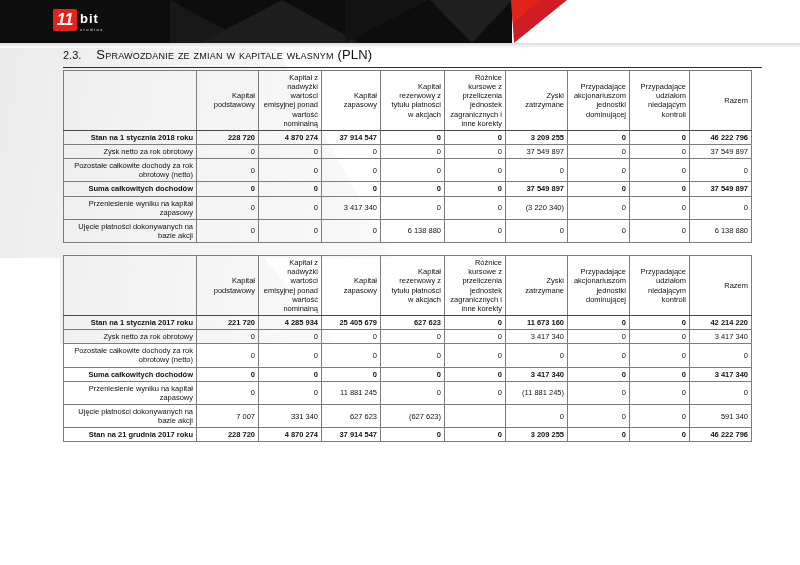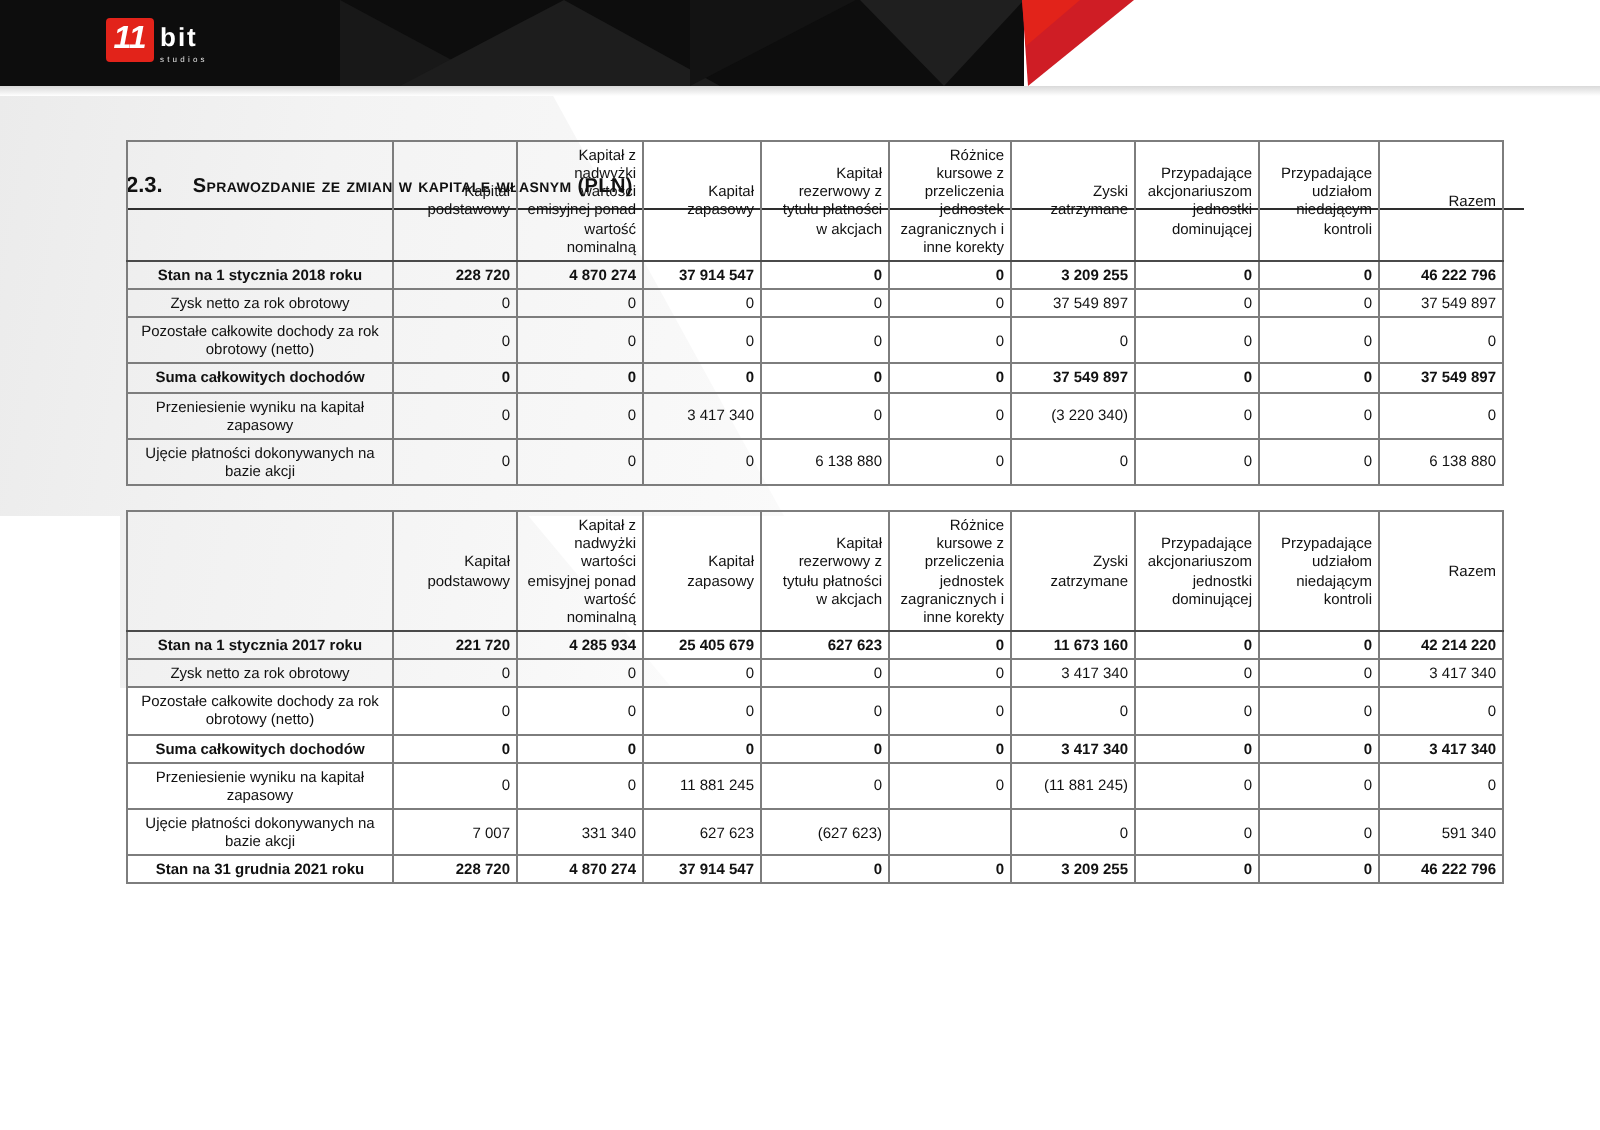--- a/index.html
+++ b/index.html
@@ -26,36 +26,36 @@
           background: linear-gradient(100deg, #ebebeb 0%, #f3f3f3 40%, #fafafa 100%);
           clip-path: polygon(0 0, 70% 0, 100% 100%, 0 100%); }
   .wm-b { top: 258px; left: 60px; width: 276px; height: 86px;
           background: linear-gradient(100deg, #f0f0f0 0%, #f7f7f7 70%, #fbfbfb 100%);
           clip-path: polygon(0 0, 74% 0, 100% 100%, 0 100%); }
 
   
   .title-row { position: absolute; top: 47px; left: 63px; width: 699px; z-index: 3;
                display: flex; align-items: baseline; gap: 15px;
                border-bottom: 1.5px solid #2e2e2e; padding-bottom: 5px; }
-  .title-num { font-size: 11px; font-weight: bold; color: #111; margin-top: 40px; }
-  .title-text { font-size: 10px; font-weight: bold; color: #111;
+  .title-num { font-size: 11px; font-weight: normal; color: #111; }
+  .title-text { font-size: 13px; font-weight: normal; color: #111;
                 font-variant: small-caps; letter-spacing: 0.2px; }
 
   
   .tables { position: absolute; top: 70px; left: 63px; z-index: 3; }
   table.equity { table-layout: fixed; width: 688px; border-collapse: collapse;
                  font-size: 7.5px; color: #111; background: transparent; }
   table.equity + table.equity { margin-top: 12px; }
   table.equity, table.equity th, table.equity td { border: 1px solid #7d7d7d; }
   table.equity { border-color: #3f3f3f; }
   table.equity thead th { border-bottom-color: #4a4a4a; margin-left: 43px; }
   table.equity th, table.equity td { padding: 2px 3px; line-height: 1.22; }
   table.equity thead th { height: 56px; vertical-align: middle; text-align: right; font-weight: normal; }
   table.equity thead th.corner { background: transparent; }
-  table.equity tbody th.rowlabel { text-align: center; font-weight: normal; vertical-align: middle; height: 12px; }
+  table.equity tbody th.rowlabel { text-align: right; font-weight: normal; vertical-align: middle; height: 12px; }
   table.equity tbody td { text-align: right; white-space: nowrap; vertical-align: middle; height: 12px; }
   table.equity tbody tr.bold th, table.equity tbody tr.bold td { font-weight: bold; }
 
   
   .footer { position: absolute; top: 516px; left: 228px; width: 344px; z-index: 3;
             border-top: 1px solid #cfcfcf; padding-top: 8px;
             display: flex; align-items: center; justify-content: center; gap: 9px; }
   .footer-text { font-size: 6.5px; color: #b3b3b3; letter-spacing: 0.6px; }
   .flogo { display: flex; align-items: flex-start; }
   .flogo-square { width: 13px; height: 12px; background: #e2231a; border-radius: 1px;
@@ -298,21 +298,21 @@
             <td>331 340</td>
             <td>627 623</td>
             <td>(627 623)</td>
             <td></td>
             <td>0</td>
             <td>0</td>
             <td>0</td>
             <td>591 340</td>
           </tr>
           <tr class="bold">
-            <th class="rowlabel">Stan na 31 grudnia 2021 roku</th>
+            <th class="rowlabel">Stan na 21 grudnia 2017 roku</th>
             <td>228 720</td>
             <td>4 870 274</td>
             <td>37 914 547</td>
             <td>0</td>
             <td>0</td>
             <td>3 209 255</td>
             <td>0</td>
             <td>0</td>
             <td>46 222 796</td>
           </tr>

